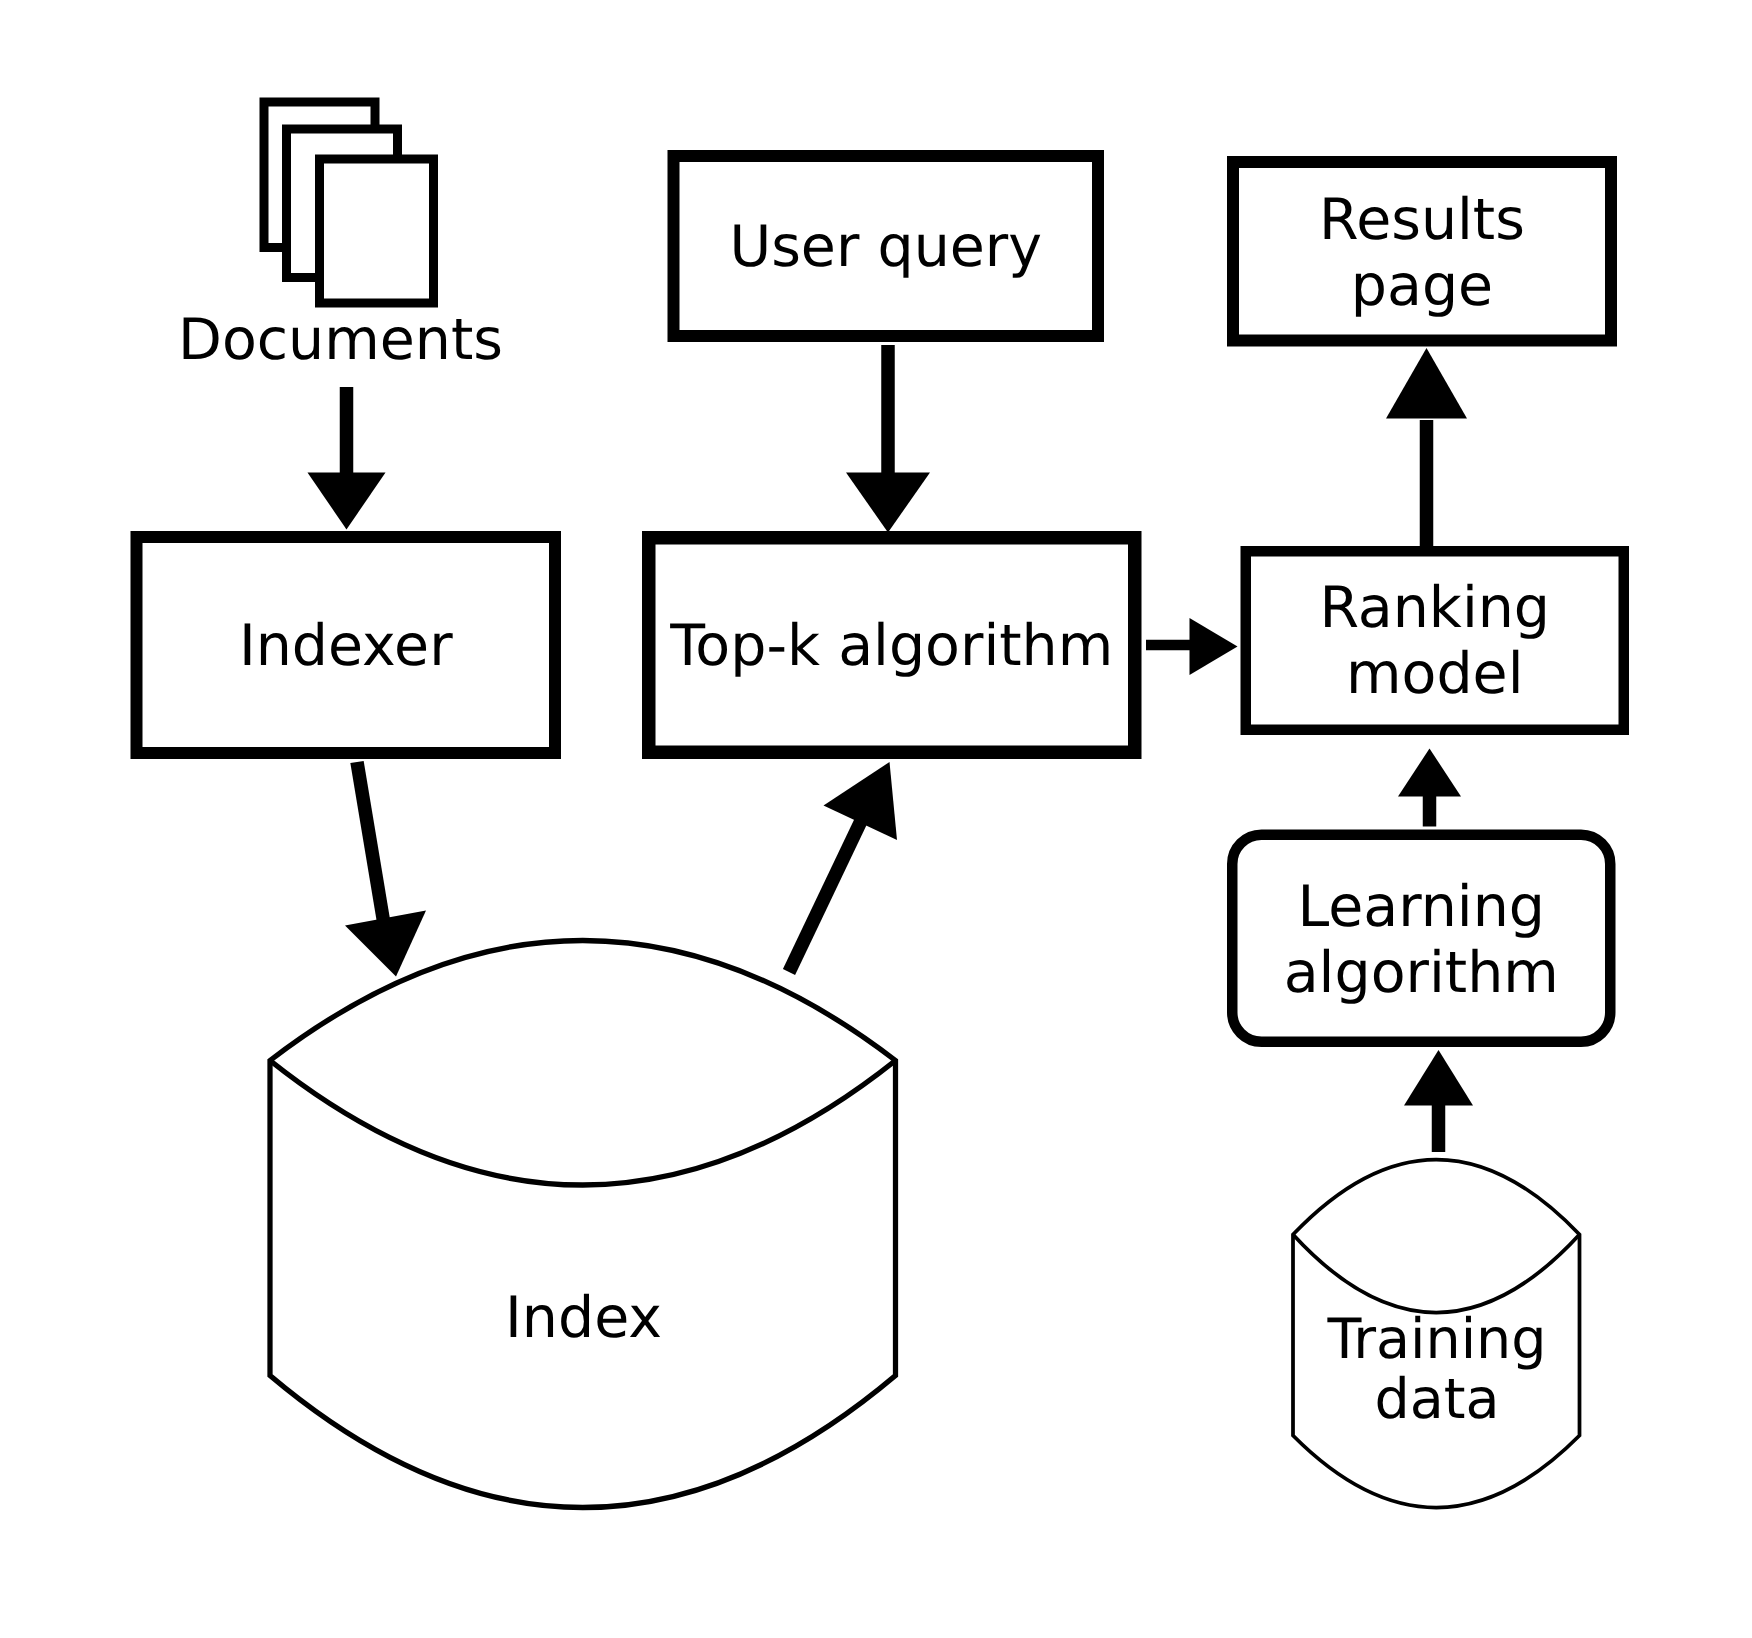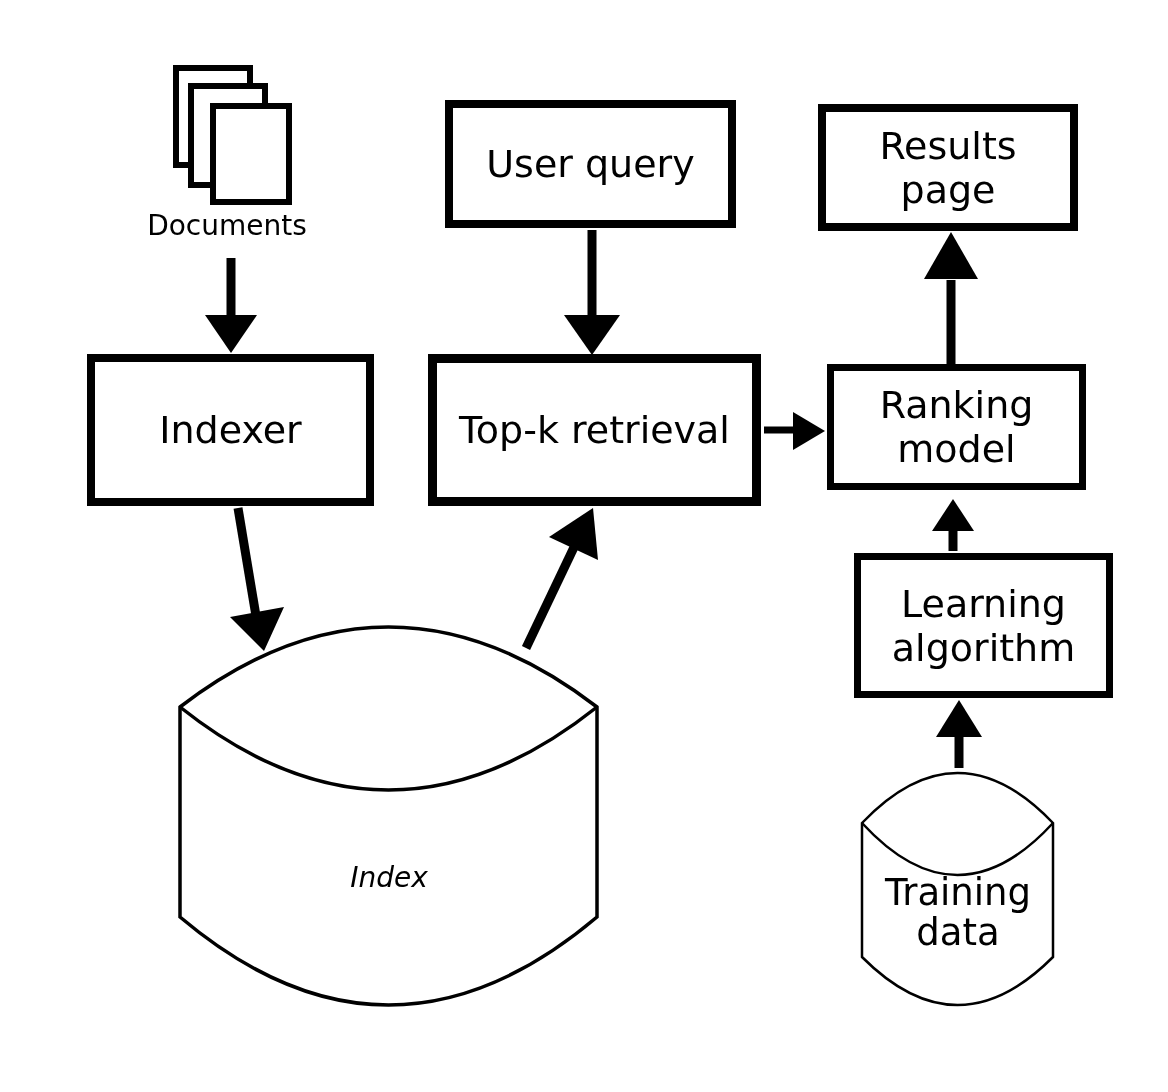--- a/index.html
+++ b/index.html
@@ -32,33 +32,33 @@
     justify-content: center;
     text-align: center;
     font-size: 38px;
     line-height: 44px;
     color: #000000;
     white-space: pre-line;
   }
   .free-label {
     position: absolute;
     text-align: center;
-    font-size: 28px;
+    font-size: 38px;
     line-height: 42px;
     color: #000000;
     white-space: pre-line;
   }
   .box-user-query   { left: 445px; top: 100px; width: 291px; height: 128px; }
   .box-results-page { left: 818px; top: 104px; width: 260px; height: 127px; }
   .box-indexer      { left: 87px;  top: 354px; width: 287px; height: 152px; }
   .box-top-k        { left: 428px; top: 354px; width: 333px; height: 152px; border-width: 9px; }
   .box-ranking      { left: 827px; top: 364px; width: 259px; height: 126px; border-width: 7px; }
-  .box-learning     { left: 854px; top: 553px; width: 259px; height: 145px; border-width: 7px; }
+  .box-learning     { left: 818px; top: 553px; width: 259px; height: 145px; border-width: 7px; border-radius: 23px; }
   .label-documents  { left: 97px;  top: 205px; width: 260px; }
-  .label-index      { left: 289px; top: 857px; width: 200px; font-style: italic; }
+  .label-index      { left: 289px; top: 857px; width: 200px; }
   .label-training   { left: 858px; top: 873px; width: 200px; font-size: 37px; line-height: 40px; }
   .shape { fill: #ffffff; stroke: #000000; }
   .arrow-line { stroke: #000000; fill: none; }
   .arrow-head { fill: #000000; stroke: none; }
 </style>
 </head>
 <body>
 
 <div class="canvas">
 
@@ -128,21 +128,21 @@
   <div class="node-box box-indexer">
     <span>Indexer</span>
   </div>
 
   <div class="node-box box-results-page">
     <span>Results
 page</span>
   </div>
 
   <div class="node-box box-top-k">
-    <span>Top-k retrieval</span>
+    <span>Top-k algorithm</span>
   </div>
 
   <div class="node-box box-ranking">
     <span>Ranking
 model</span>
   </div>
 
   <div class="node-box box-learning">
     <span>Learning
 algorithm</span>

